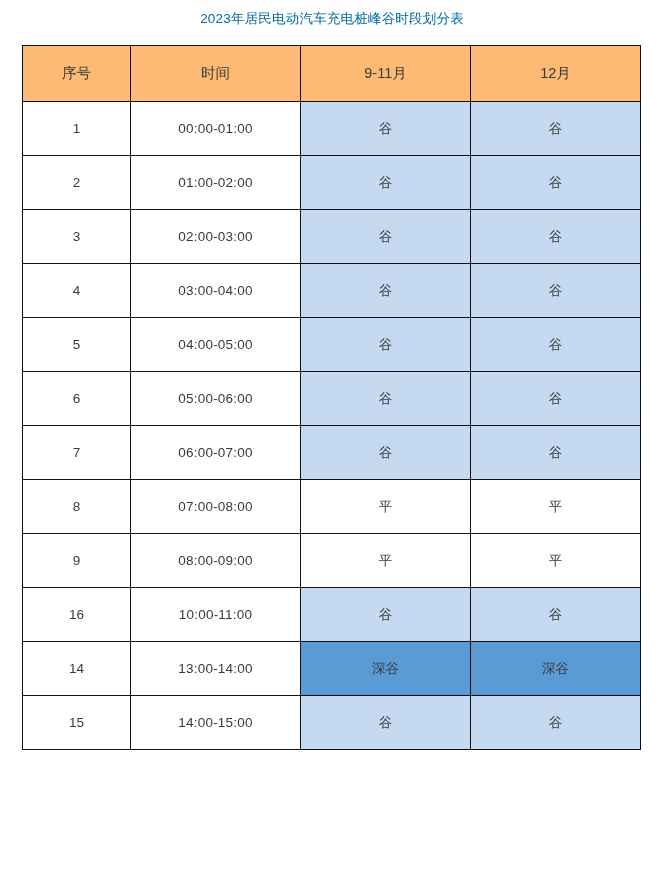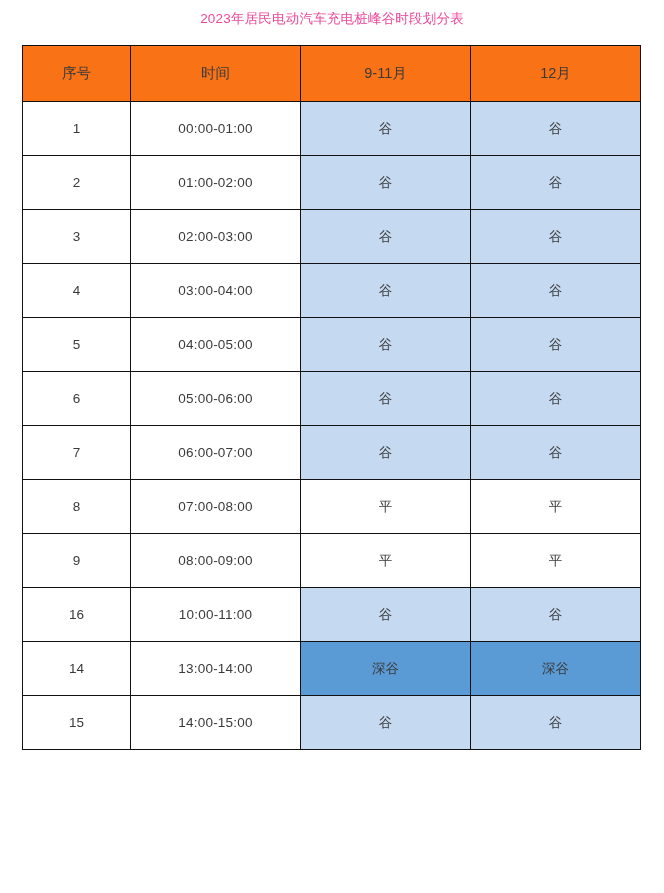--- a/index.html
+++ b/index.html
@@ -22,21 +22,21 @@
   }
   .doc-title {
     position: absolute;
     left: 0;
     top: 10px;
     width: 664px;
     text-align: center;
     font-size: 13.5px;
     line-height: 18px;
     letter-spacing: 0.2px;
-    color: #ec4899;
+    color: #0369a1;
     white-space: nowrap;
   }
   .table-wrap {
     position: absolute;
     left: 22px;
     top: 45px;
     width: 618px;
   }
   table.peak-valley {
     border-collapse: collapse;
@@ -54,21 +54,21 @@
     border: 1px solid #111111;
     text-align: center;
     vertical-align: middle;
     font-weight: normal;
     color: #3a3a3a;
     padding: 0;
   }
   table.peak-valley thead th {
     height: 55px;
     font-size: 14.5px;
-    background: #f97316;
+    background: #fdba74;
   }
   table.peak-valley tbody td {
     height: 53px;
     font-size: 13.5px;
   }
   td.cell-seq { font-size: 13.5px; }
   td.cell-time { font-size: 13.5px; letter-spacing: 0.2px; }
 
   
   td.p-valley {

